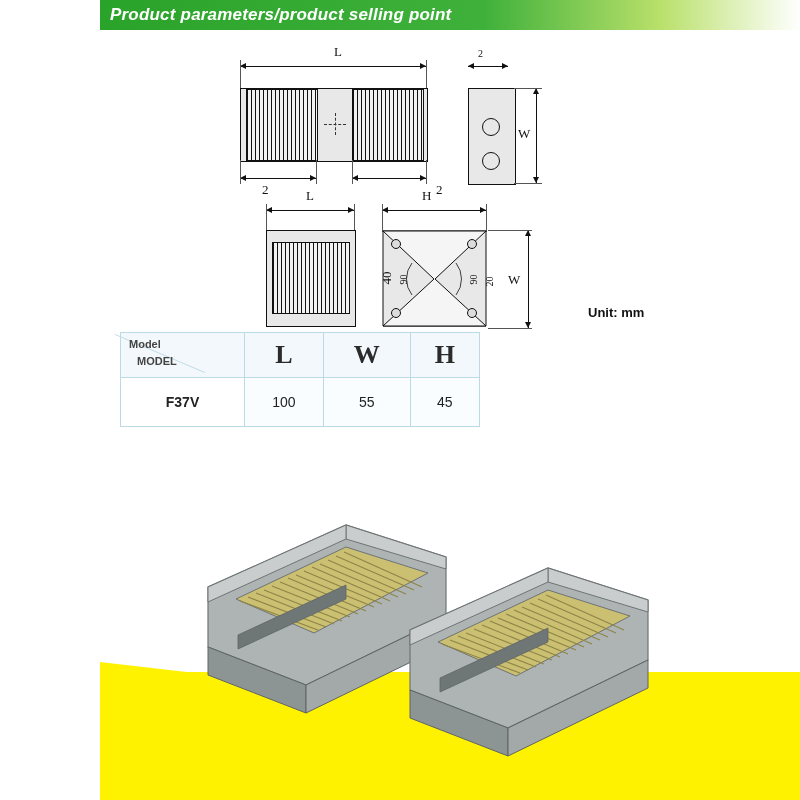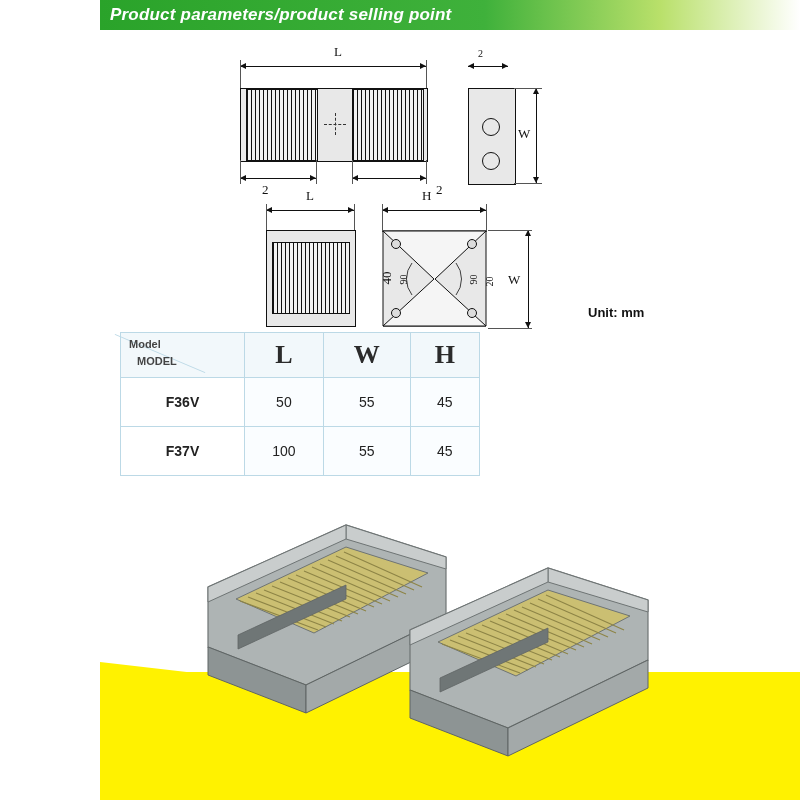--- a/index.html
+++ b/index.html
@@ -173,26 +173,20 @@
         <span class="slash"></span>
         <span class="m1">Model</span>
         <span class="m2">MODEL</span>
       </th>
       <th class="bighead">L</th>
       <th class="bighead">W</th>
       <th class="bighead">H</th>
     </tr>
   </thead>
   <tbody>
-    <tr>
-      <td class="model">F36V</td>
-      <td>50</td>
-      <td>55</td>
-      <td>45</td>
-    </tr>
     <tr>
       <td class="model">F37V</td>
       <td>100</td>
       <td>55</td>
       <td>45</td>
     </tr>
   </tbody>
 </table>
 
 <div class="photo">

